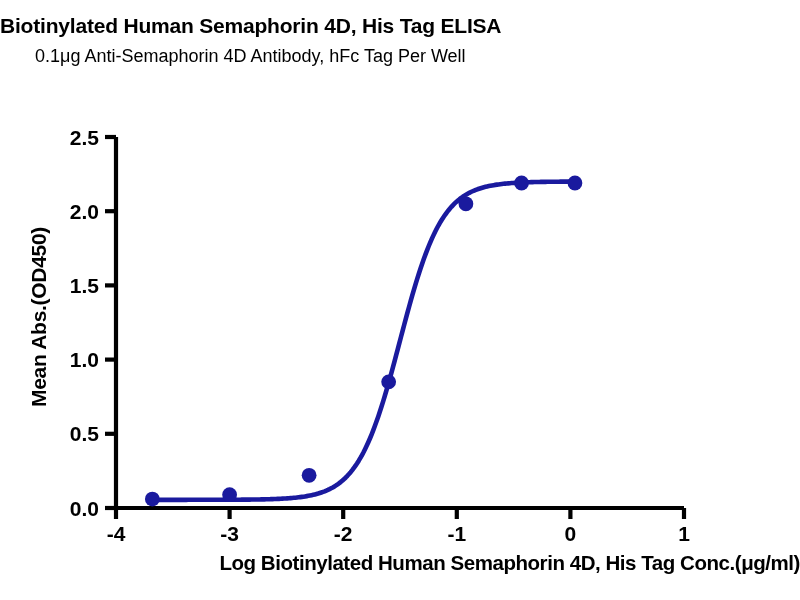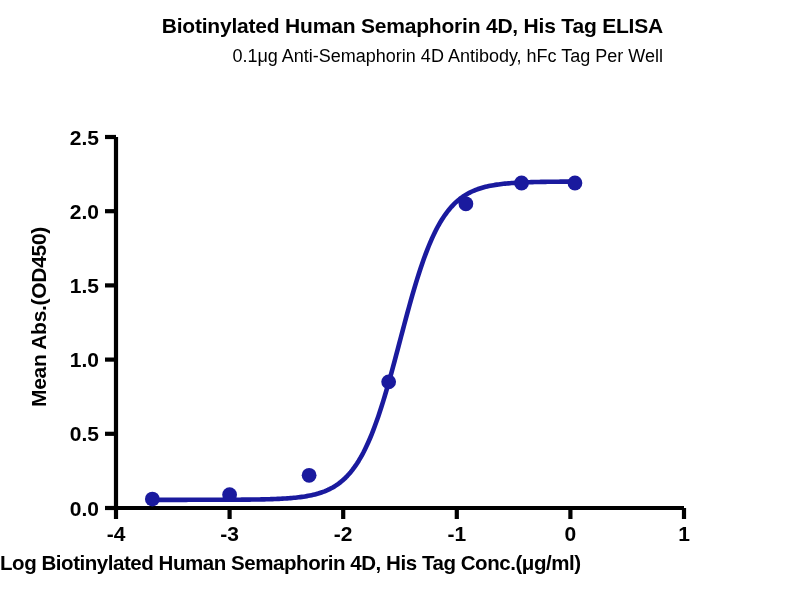--- a/index.html
+++ b/index.html
@@ -23,21 +23,21 @@
     width: 800px;
     height: 600px;
   }
 
   
   #title-block {
     position: absolute;
     left: 0;
     top: 12px;
     width: 663px;
-    text-align: right;
+    text-align: left;
   }
   #chart-title {
     font-size: 21px;
     font-weight: bold;
     letter-spacing: -0.2px;
     line-height: 28px;
     white-space: nowrap;
   }
   #chart-subtitle {
     font-size: 18px;
@@ -62,21 +62,21 @@
     letter-spacing: -0.3px;
     text-align: center;
     line-height: 34px;
     white-space: nowrap;
   }
   #xlabel {
     position: absolute;
     left: 0;
     top: 551px;
     width: 800px;
-    text-align: left;
+    text-align: right;
     font-size: 20.5px;
     font-weight: bold;
     letter-spacing: -0.45px;
     white-space: nowrap;
   }
 
   
   #plot {
     position: absolute;
     left: 0;

